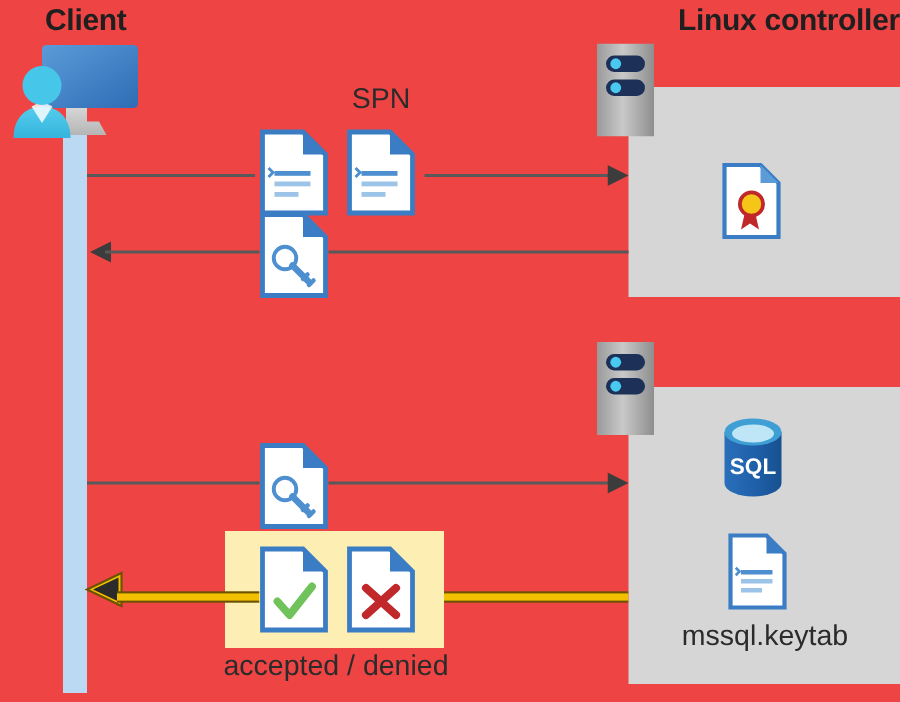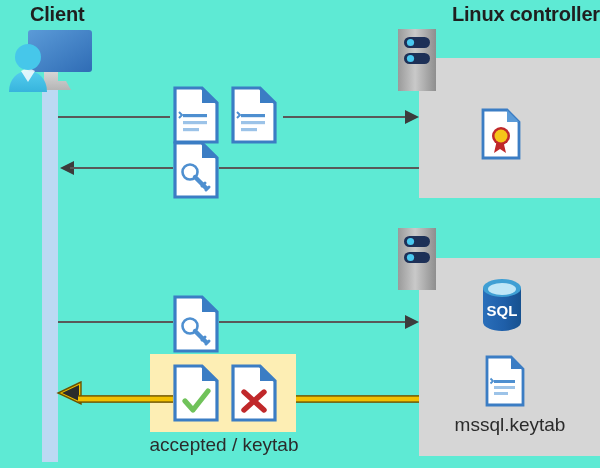--- a/index.html
+++ b/index.html
@@ -10,21 +10,21 @@
   body {
     width: 600px;
     height: 468px;
     font-family: "Liberation Sans", sans-serif;
     overflow: hidden;
   }
   #stage {
     position: relative;
     width: 600px;
     height: 468px;
-    background: #5eead4;
+    background: #ef4444;
   }
   .abs { position: absolute; }
 
   
   .panel {
     background: #d6d6d6;
   }
   #dc-panel  { left: 419px; top: 58px;  width: 181px; height: 140px; }
   #lin-panel { left: 419px; top: 258px; width: 181px; height: 198px; }
 
@@ -160,20 +160,21 @@
   <div class="abs rack" id="lin-rack">
     <svg width="38" height="62" viewBox="0 0 38 62">
       <rect x="0" y="0" width="38" height="62" fill="url(#rackG1)"></rect>
       <rect x="6" y="8" width="26" height="11" rx="5.5" fill="#1d3057"></rect>
       <circle cx="12.5" cy="13.5" r="3.6" fill="#49c8f0"></circle>
       <rect x="6" y="24" width="26" height="11" rx="5.5" fill="#1d3057"></rect>
       <circle cx="12.5" cy="29.5" r="3.6" fill="#49c8f0"></circle>
     </svg>
   </div>
 
+  <div class="abs toplabel" id="spn-label">SPN</div>
 
   <div class="abs hline" style="left:58px; top:116px; width:112px;"></div>
   <div class="abs hline" style="left:283px; top:116px; width:128px;"></div>
   <div class="abs" style="left:405px; top:109px; width:16px; height:16px;">
     <svg width="16" height="16" viewBox="0 0 16 16">
       <path d="M0 1 L14 8 L0 15 Z" fill="#3c3c3c"></path>
     </svg>
   </div>
 
   <div class="abs doc" style="left:173px; top:86px;">
@@ -308,15 +309,15 @@
   </div>
 
   <div class="abs doc" style="left:231px; top:364px;">
     <svg width="46" height="58" viewBox="0 0 46 58">
       <path d="M2 2 h27 l15 15 v39 h-42 z" fill="#ffffff" stroke="#3b7dc4" stroke-width="3.2"></path>
       <path d="M29 2 l15 15 h-15 z" fill="#3b7dc4"></path>
       <path d="M13 28 l20 18 M33 28 l-20 18" stroke="#c0282a" stroke-width="5.4" stroke-linecap="round"></path>
     </svg>
   </div>
 
-  <div class="abs" id="accepted-denied">accepted / keytab</div>
+  <div class="abs" id="accepted-denied">accepted / denied</div>
 
 </div>
 
 </body></html>

